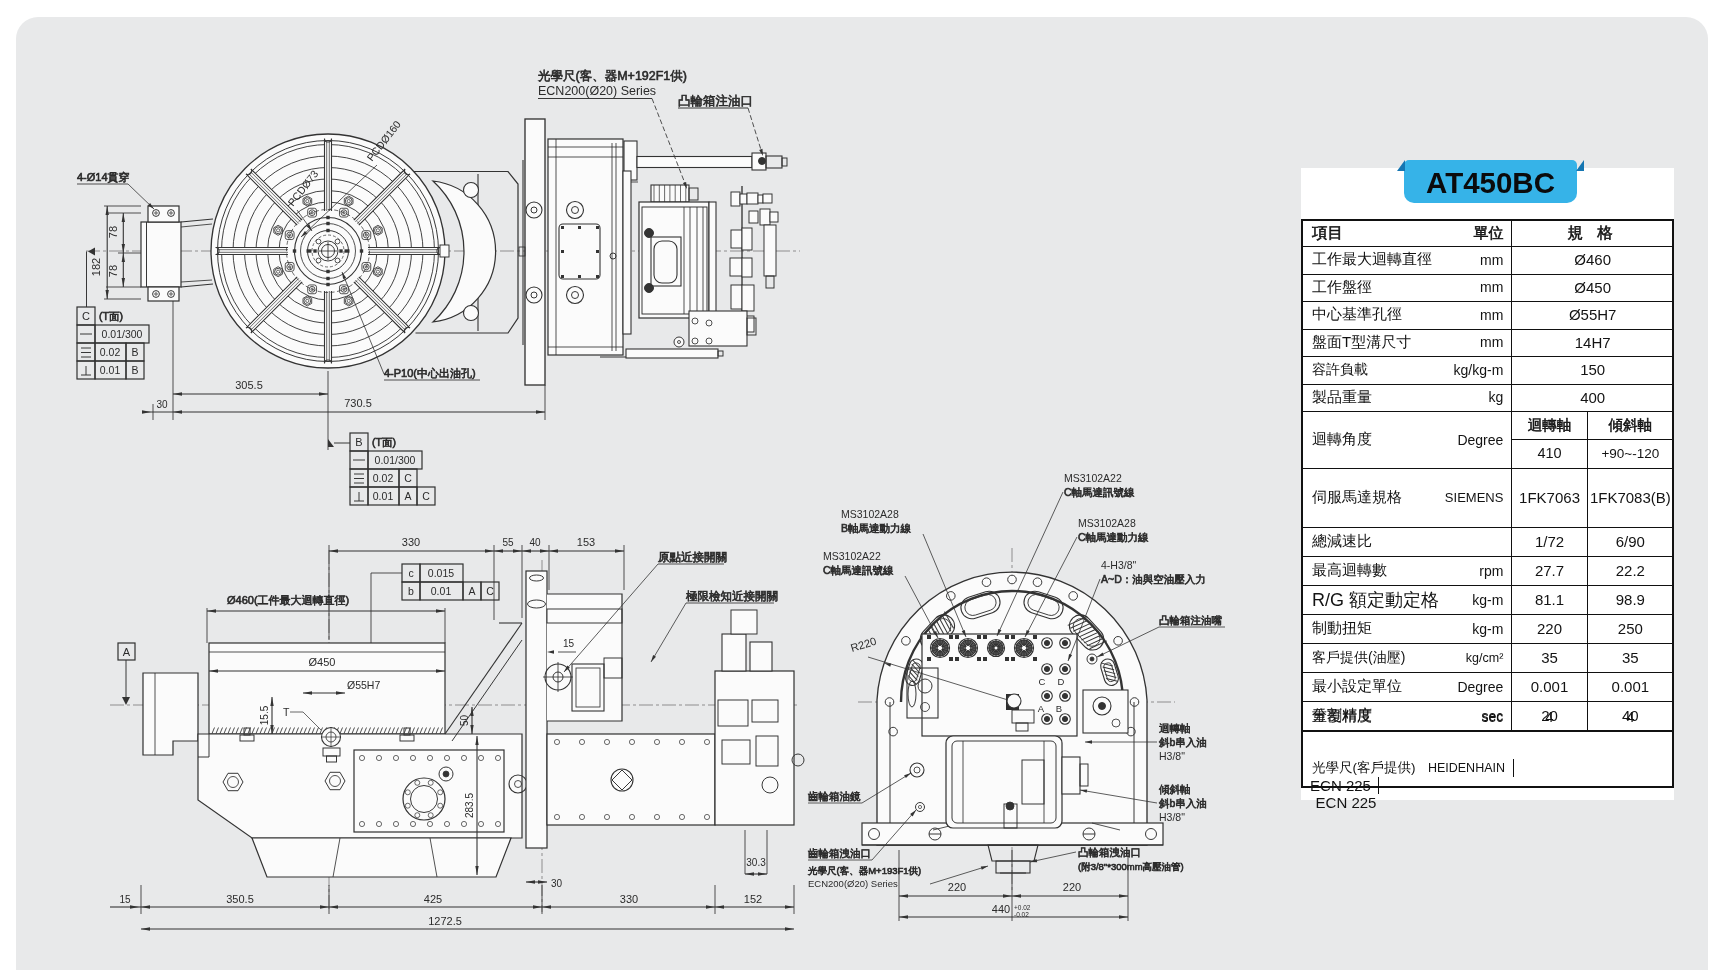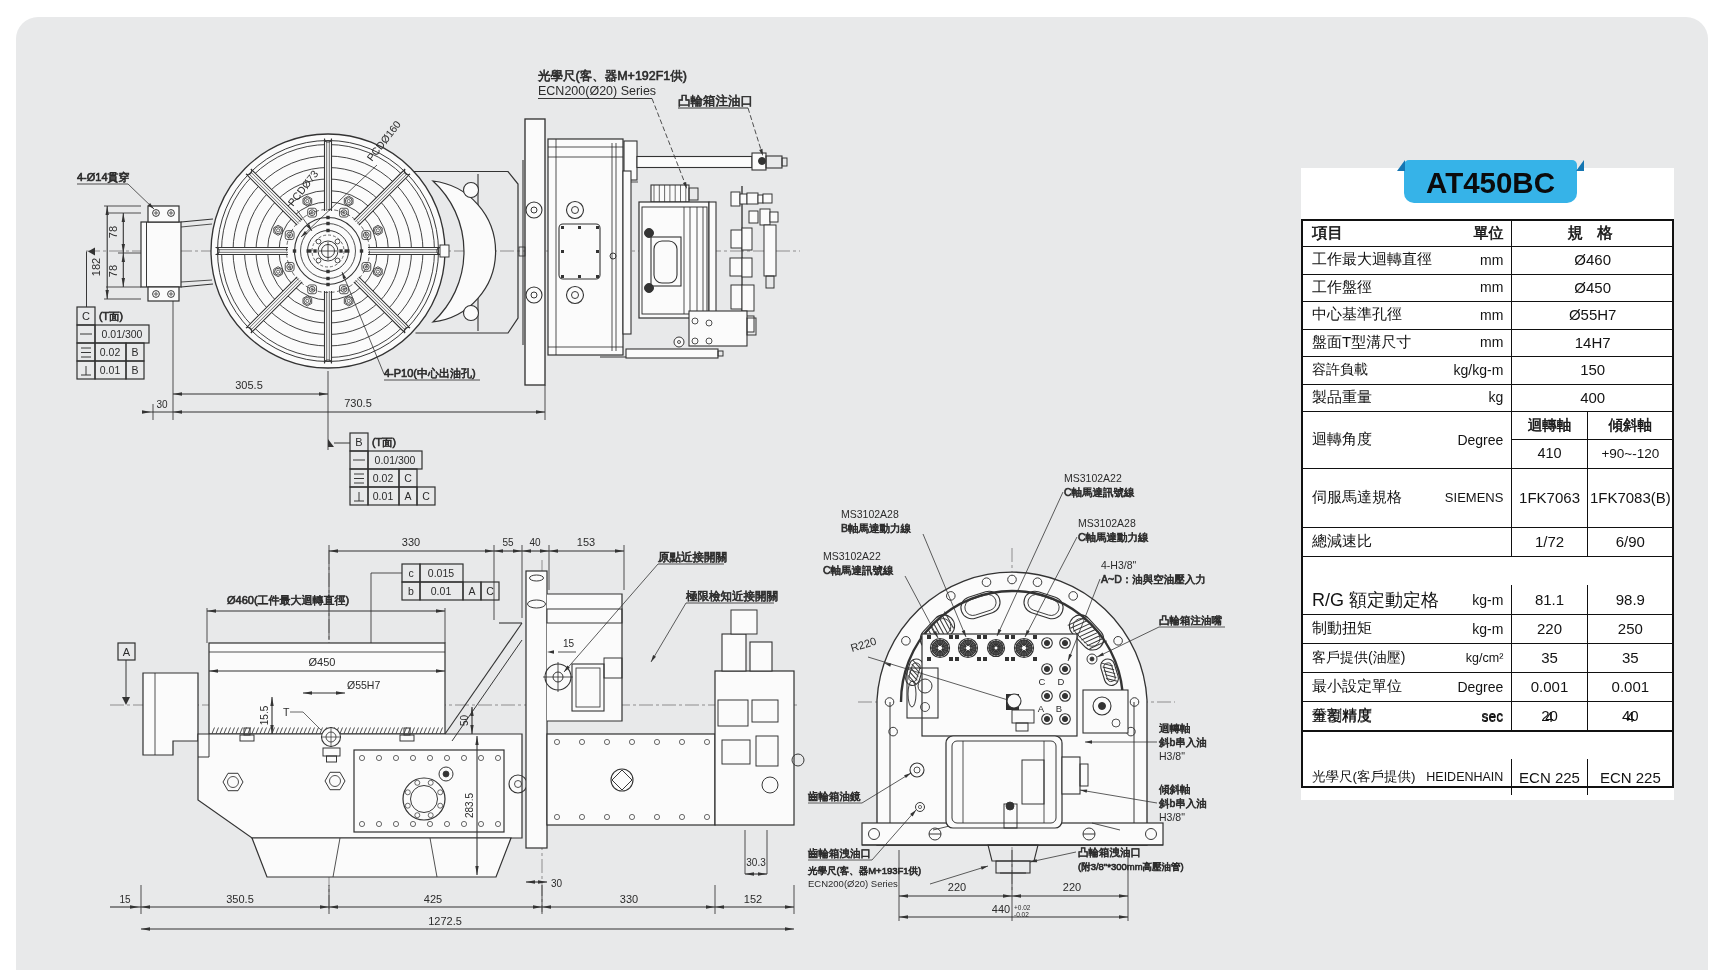--- a/index.html
+++ b/index.html
@@ -1007,20 +1007,28 @@
       <div class="c3">1FK7083(B)</div>
     </div>
     <div class="trow" style="top:306px;height:29px;border-bottom:1.4px solid #111;">
       <div class="c1">
         <span style="font-size:15px">總減速比</span>
         <span style="font-size:14px"></span>
       </div>
       <div class="c2">1/72</div>
       <div class="c3">6/90</div>
     </div>
+    <div class="trow" style="top:335px;height:29px;border-bottom:1.4px solid #111;">
+      <div class="c1">
+        <span style="font-size:15px">最高迴轉數</span>
+        <span style="font-size:14px">rpm</span>
+      </div>
+      <div class="c2">27.7</div>
+      <div class="c3">22.2</div>
+    </div>
     <div class="trow" style="top:364px;height:29px;border-bottom:1.4px solid #111;">
       <div class="c1">
         <span style="font-size:18px">R/G 額定動定格</span>
         <span style="font-size:14px">kg-m</span>
       </div>
       <div class="c2">81.1</div>
       <div class="c3">98.9</div>
     </div>
     <div class="trow" style="top:393px;height:29px;border-bottom:1.4px solid #111;">
       <div class="c1">
@@ -1055,20 +1063,20 @@
       <div class="c3">40</div>
     </div>
     <div class="trow" style="top:481px;height:29px;border-bottom:1.4px solid #111;">
       <div class="c1">
         <span style="font-size:15px">重覆精度</span>
         <span style="font-size:14px">sec</span>
       </div>
       <div class="c2">4</div>
       <div class="c3">4</div>
     </div>
-    <div class="trow" style="top:538px;height:36px;">
+    <div class="trow" style="top:538px;height:36px;flex-direction:column;">
       <div class="c1">
         <span style="font-size:13.5px">光學尺(客戶提供)</span>
         <span style="font-size:12.5px">HEIDENHAIN</span>
       </div>
       <div class="c2">ECN 225</div>
       <div class="c3">ECN 225</div>
     </div>
 </div>
 </body></html>

